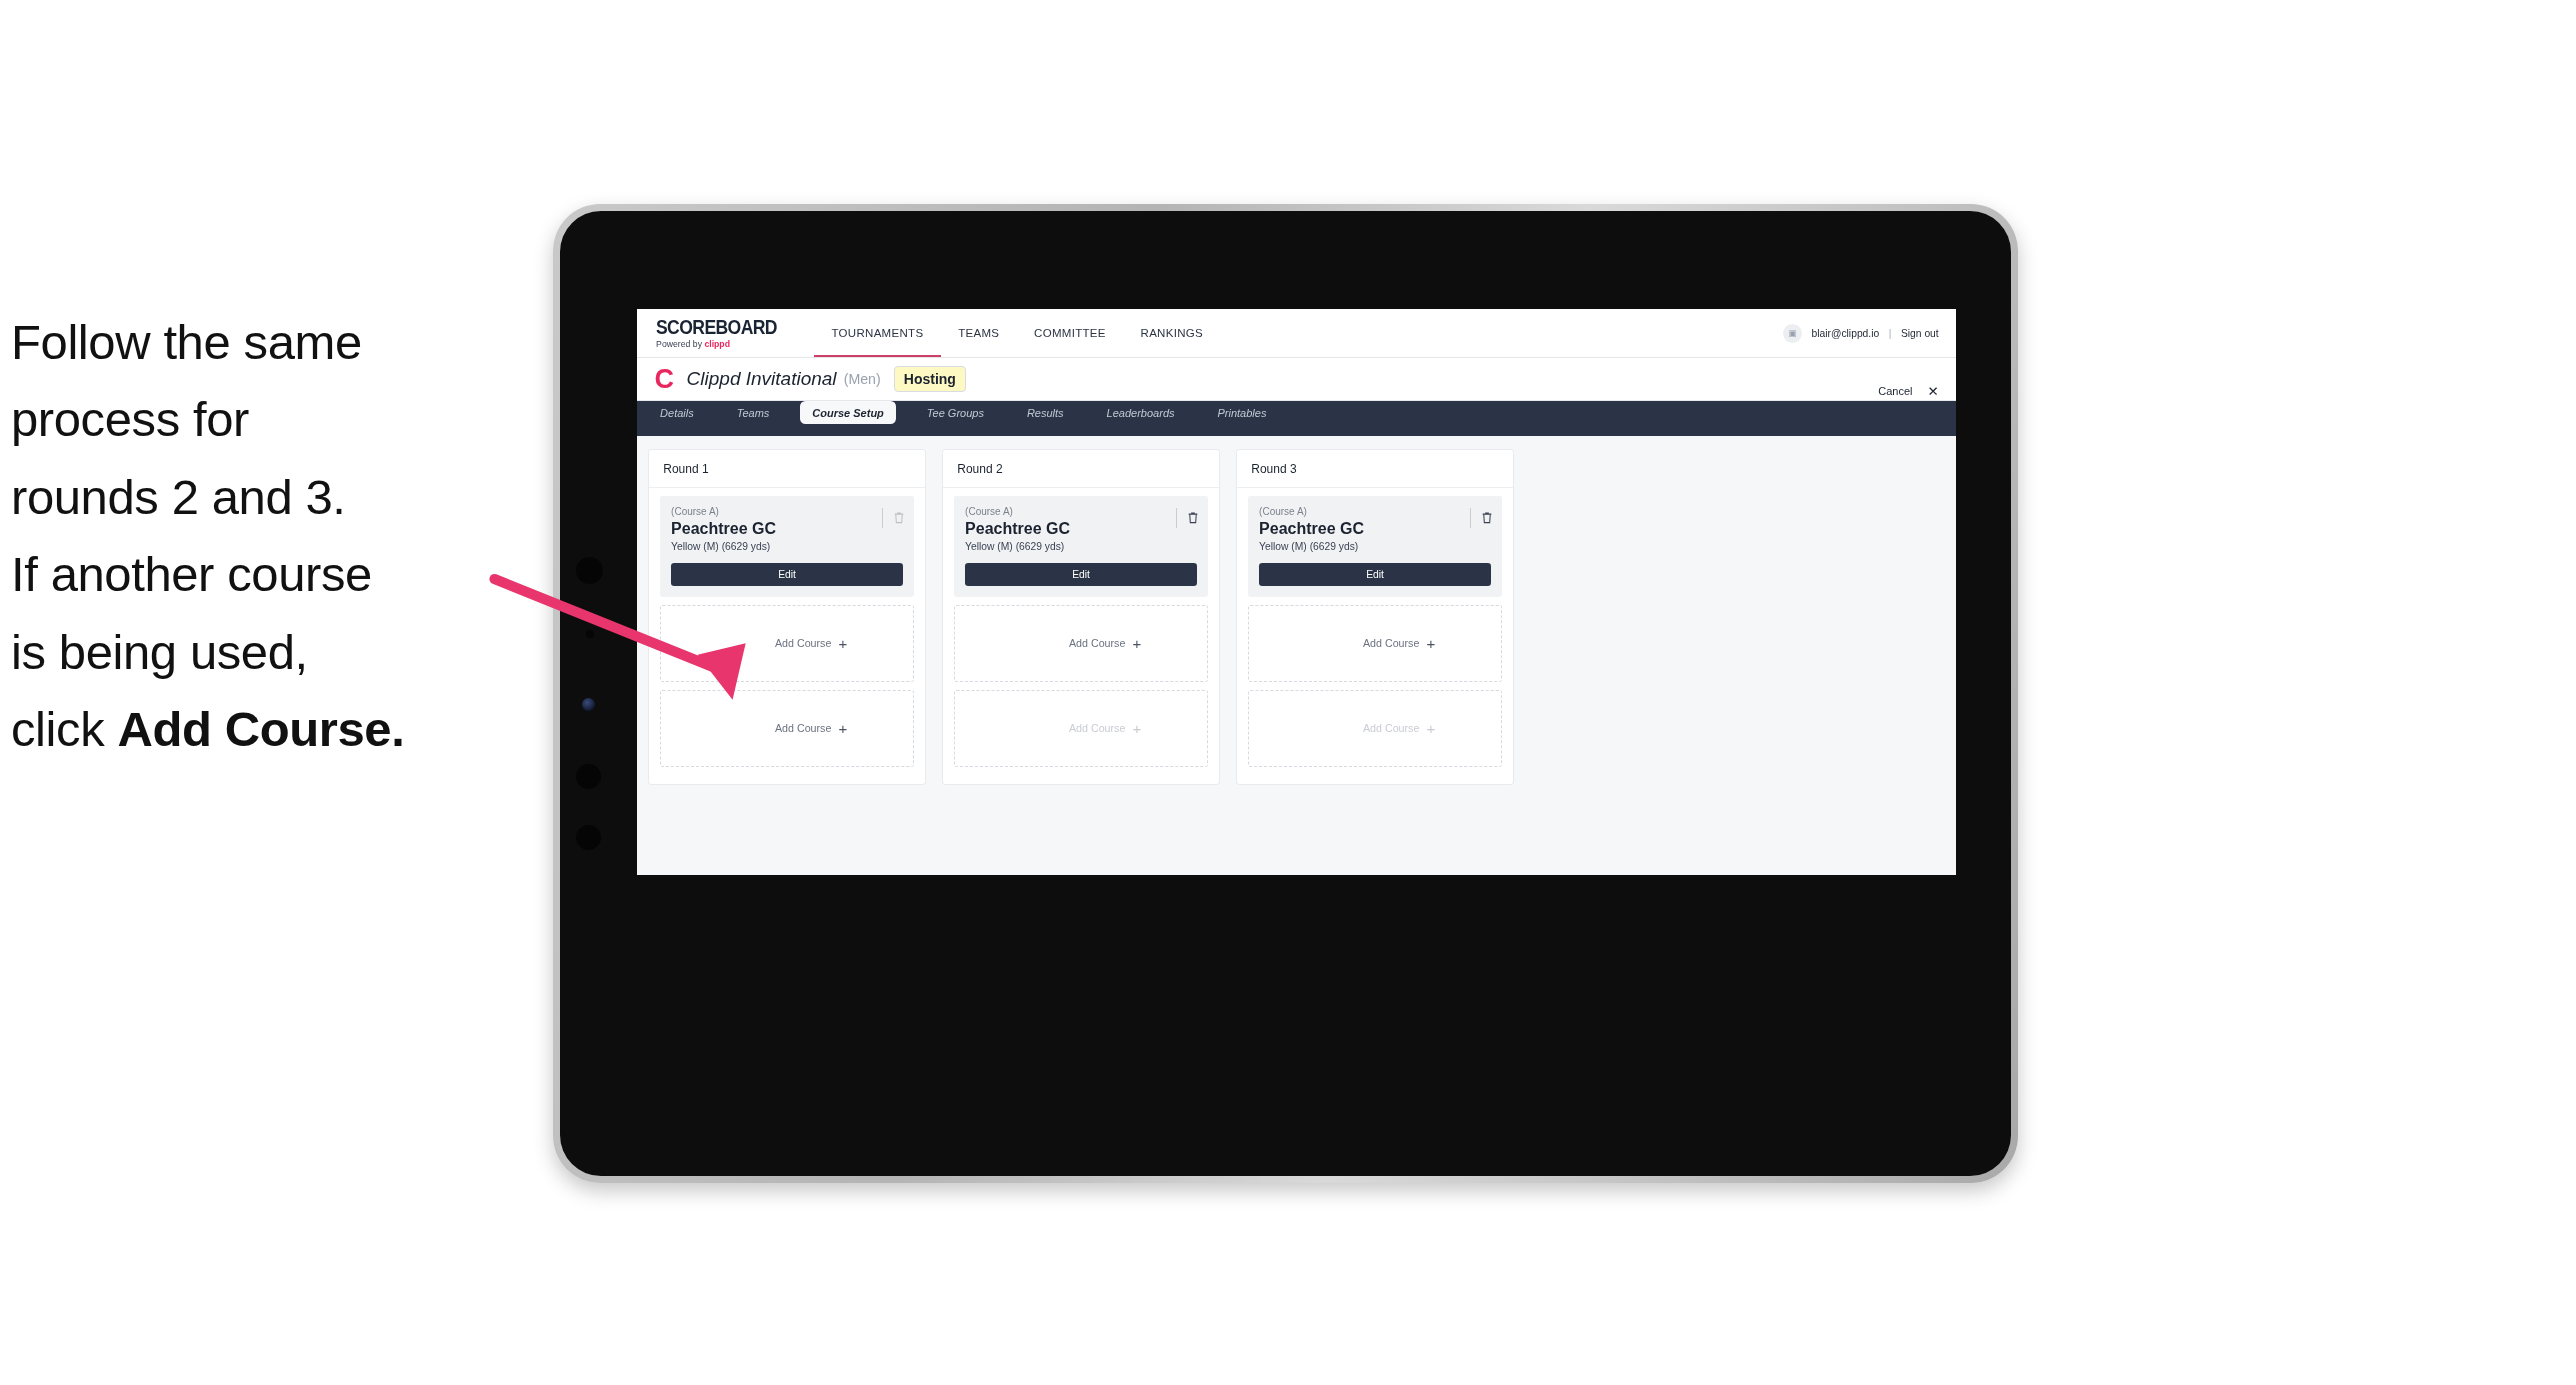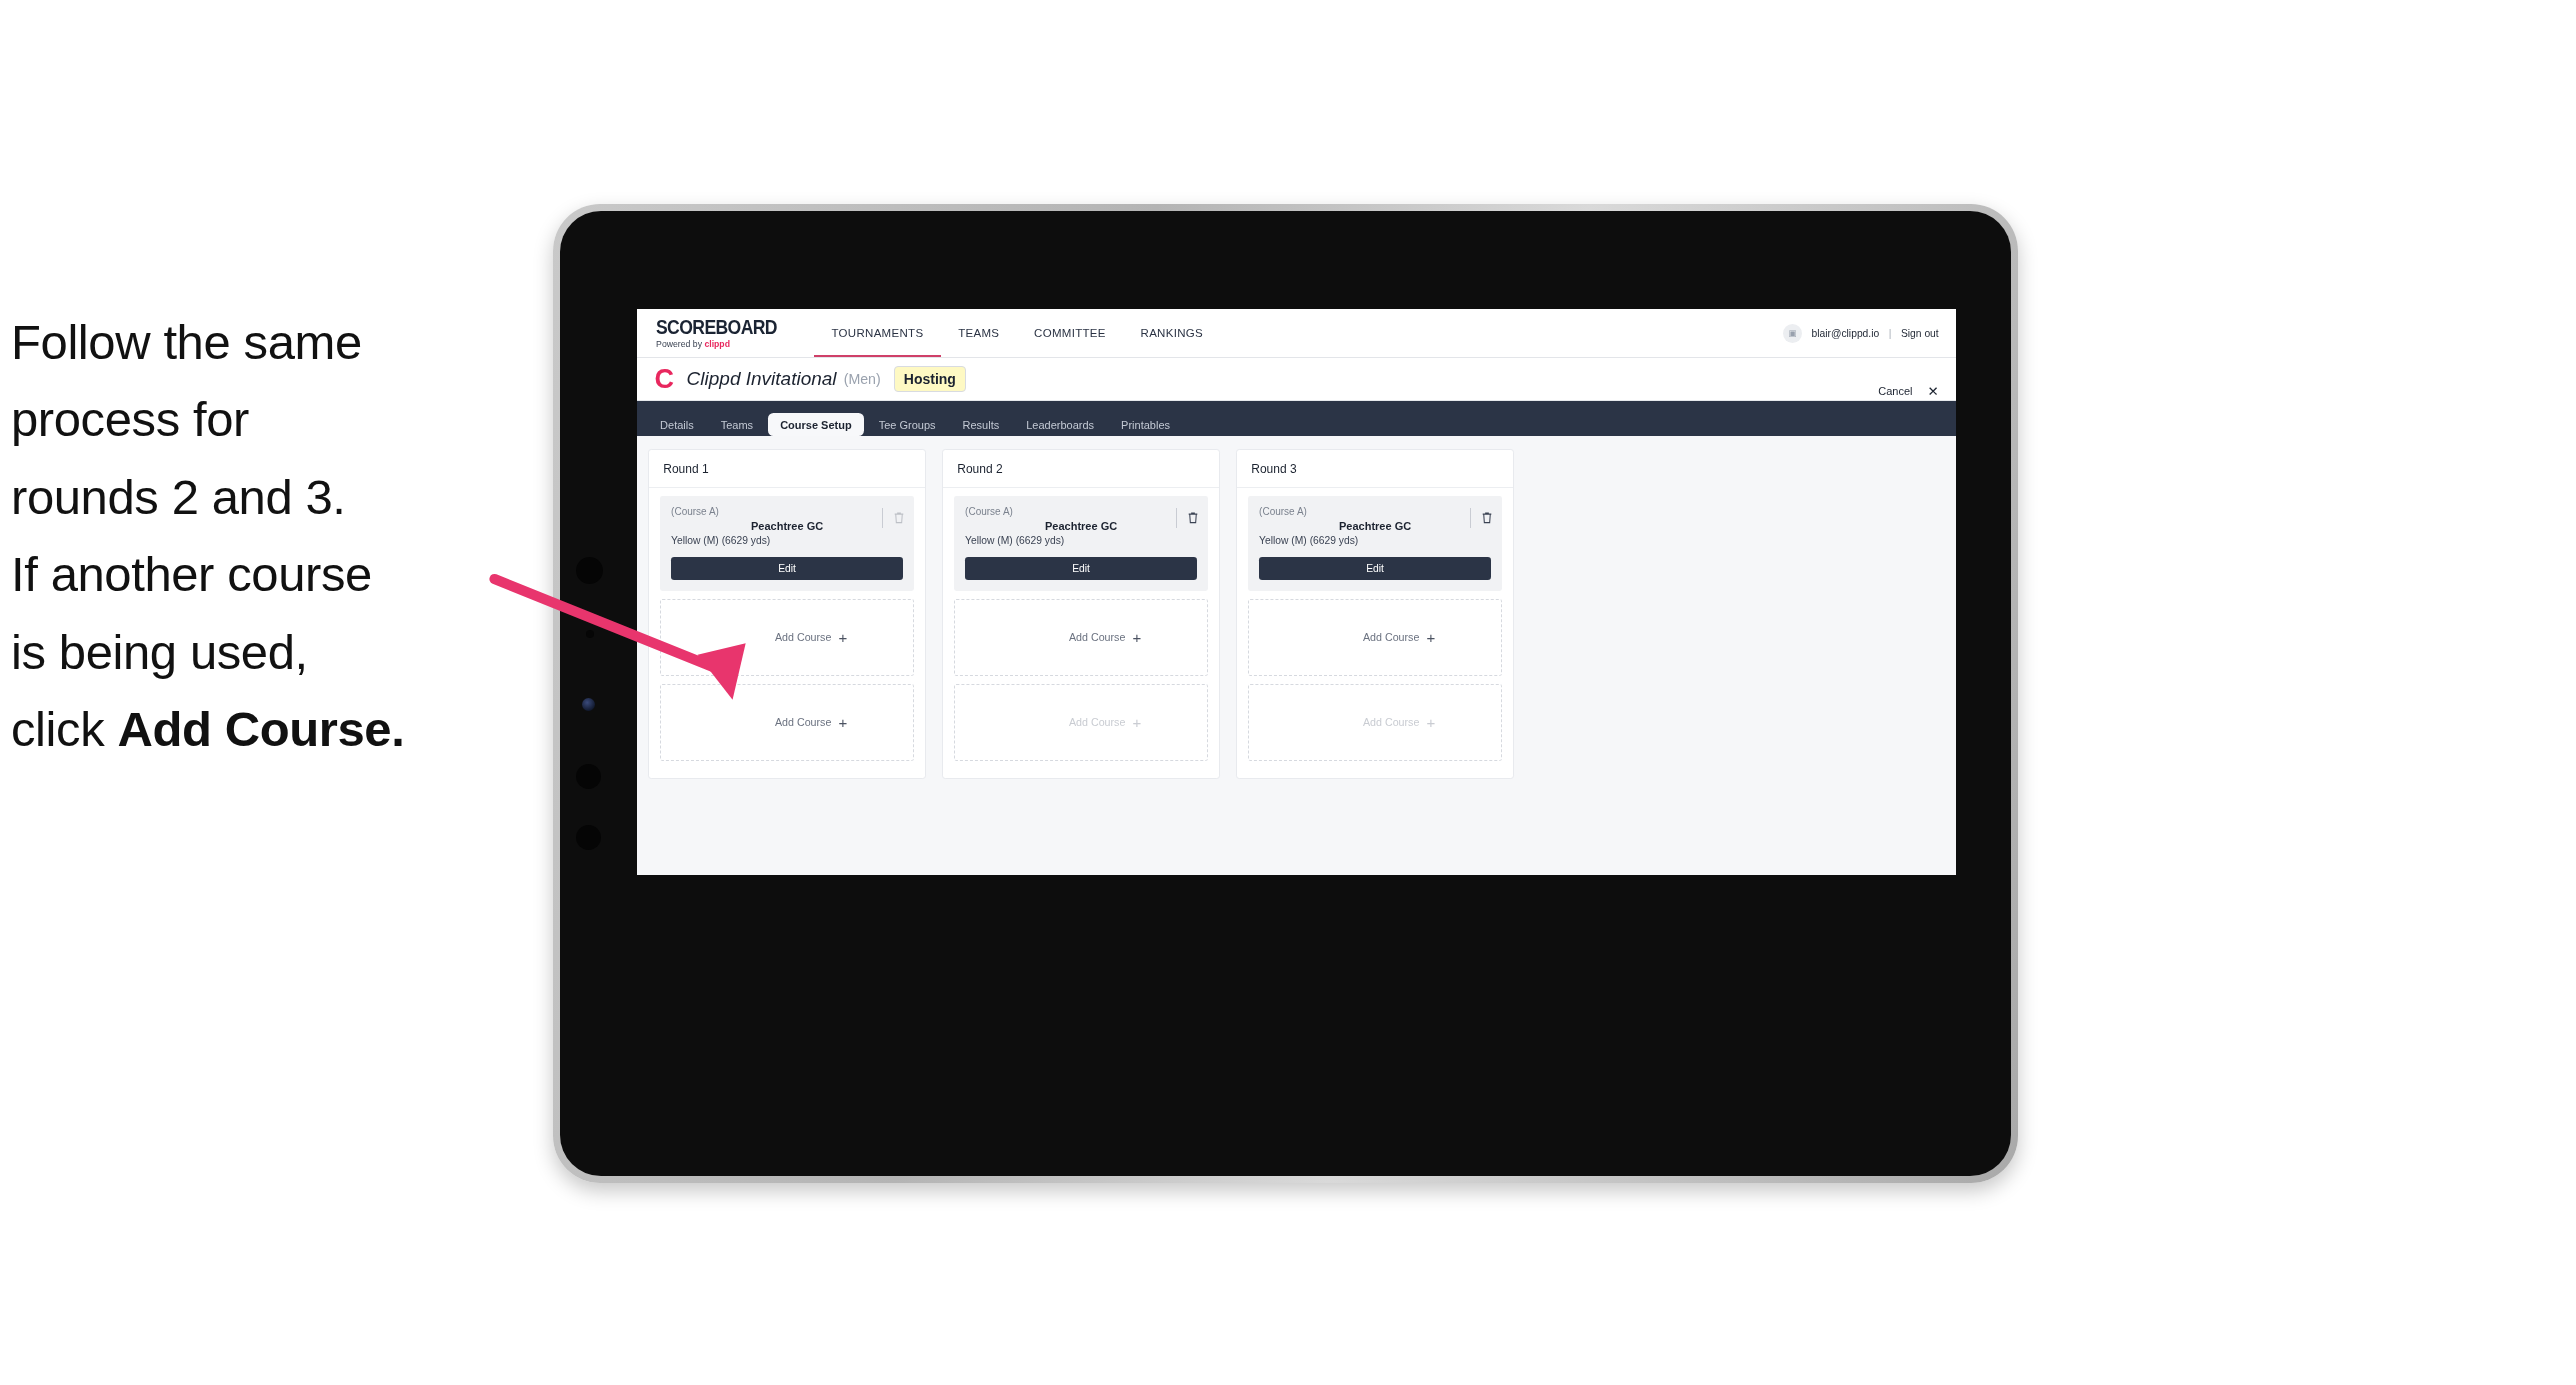--- a/index.html
+++ b/index.html
@@ -164,23 +164,24 @@
     margin-left: auto;
     display: flex; align-items: flex-start; gap: 15px;
     font-size: 11px; color: #1c2330; cursor: pointer; margin-top: 25px;
   }
   #cancel-x { font-size: 13.4px; line-height: 1; }
 
   
   #tabstrip {
     height: 35px;
     background: #2b3446;
-    display: flex; align-items: flex-end;
+    display: flex; align-items: flex-start;
     padding-left: 11px;
-    gap: 3px;
+    gap: 19px;
+    font-style: italic;
   }
   .tab {
     font-size: 11px;
     color: #c3c9d4;
     padding: 5.5px 12px;
     border-radius: 5.5px;
     cursor: pointer;
     white-space: nowrap;
   }
   .tab.active {
@@ -212,21 +213,21 @@
   .round-body { padding: 8px 11px 1.6px 11px; }
 
   .course-card {
     background: #f1f2f4;
     border-radius: 2.4px;
     padding: 10.3px 11px 11px 11px;
     position: relative;
     margin-bottom: 8px;
   }
   .course-label { font-size: 10px; color: #7b828e; margin-bottom: 3.2px; }
-  .course-name { font-size: 11px; font-weight: 700; color: #1c2330; margin-bottom: 3.2px; text-align: center; }
+  .course-name { font-size: 16px; font-weight: 700; color: #1c2330; margin-bottom: 3.2px; }
   .course-tee  { font-size: 10.3px; color: #3b4353; }
   .card-actions {
     position: absolute;
     top: 12px; right: 9.5px;
     display: flex; align-items: center; gap: 10.3px;
   }
   .v-divider { width: 0.8px; height: 20.5px; background: #c9ccd3; display: block; }
   .trash-icon { width: 12px; height: 13.4px; display: block; }
   .faded { opacity: 0.28; }
 

